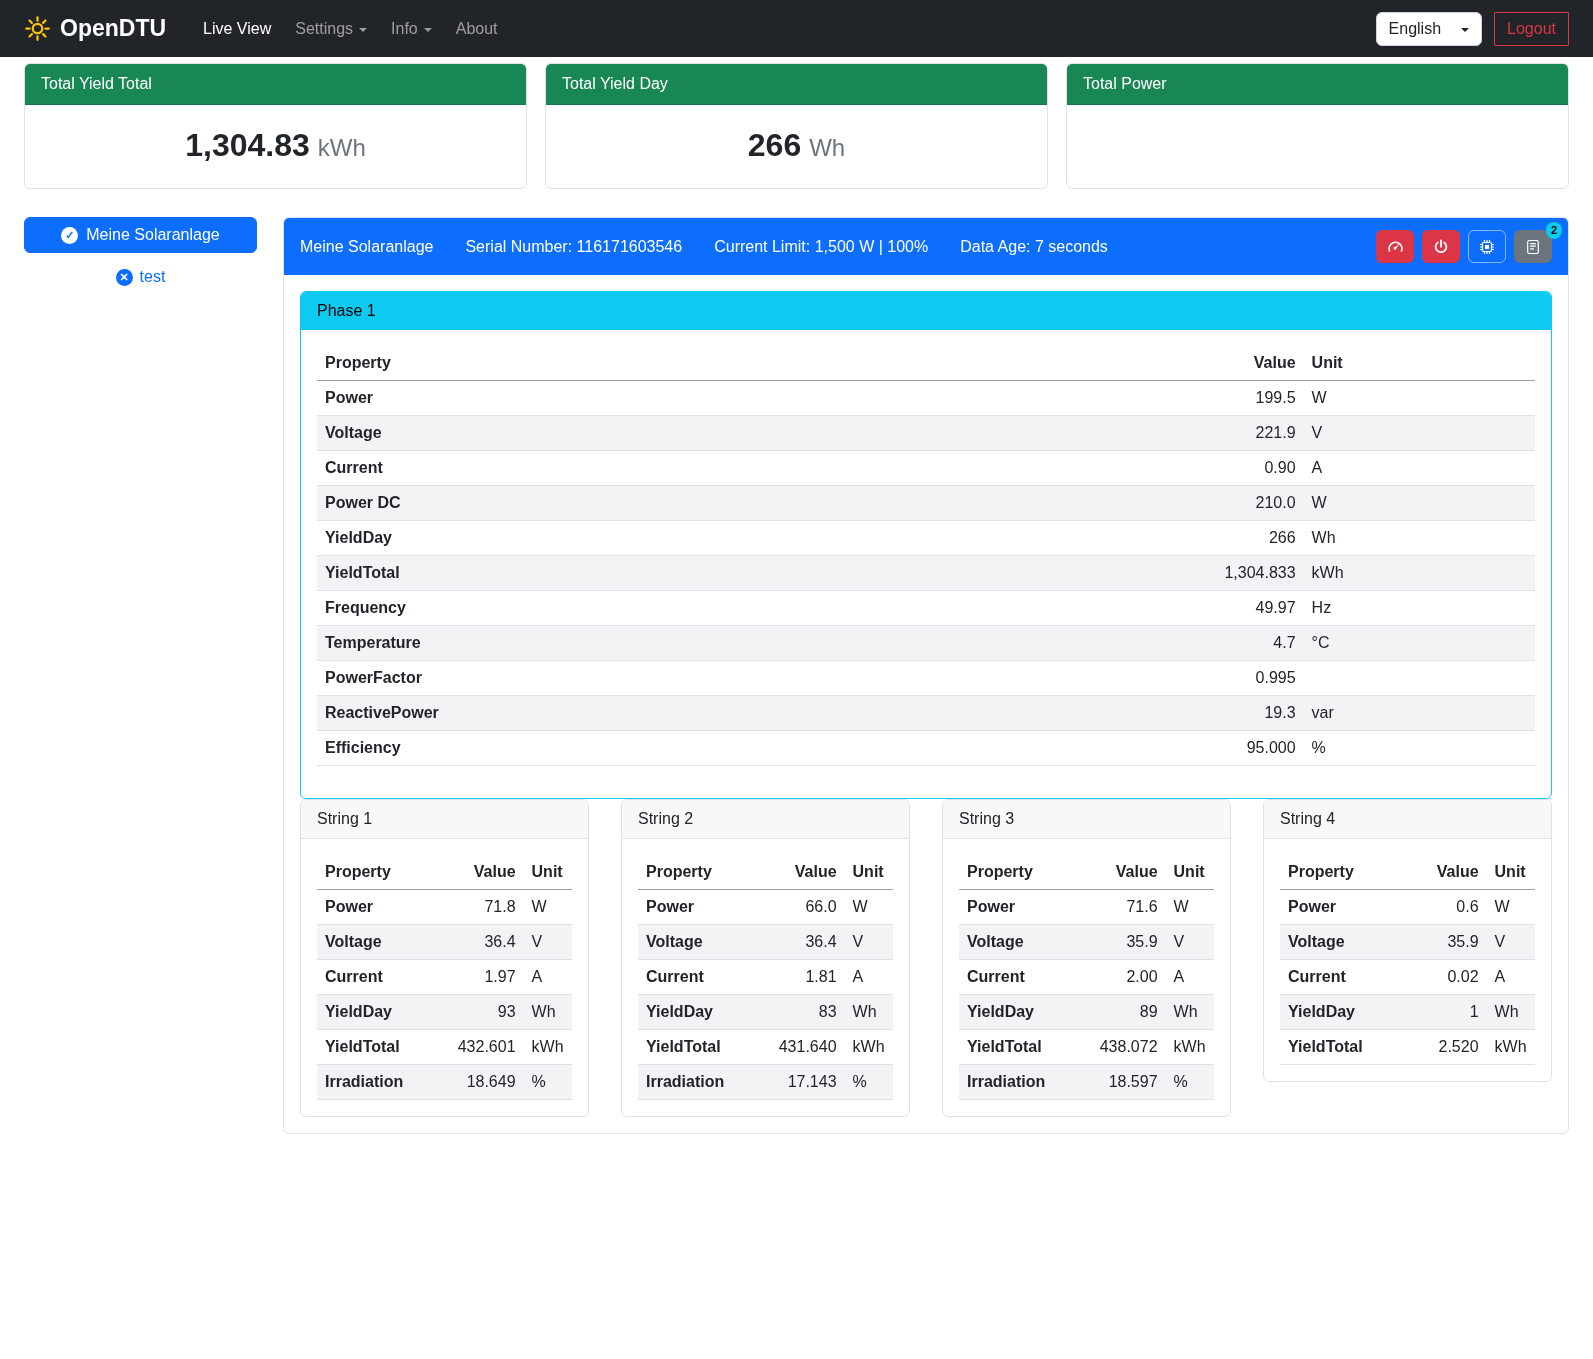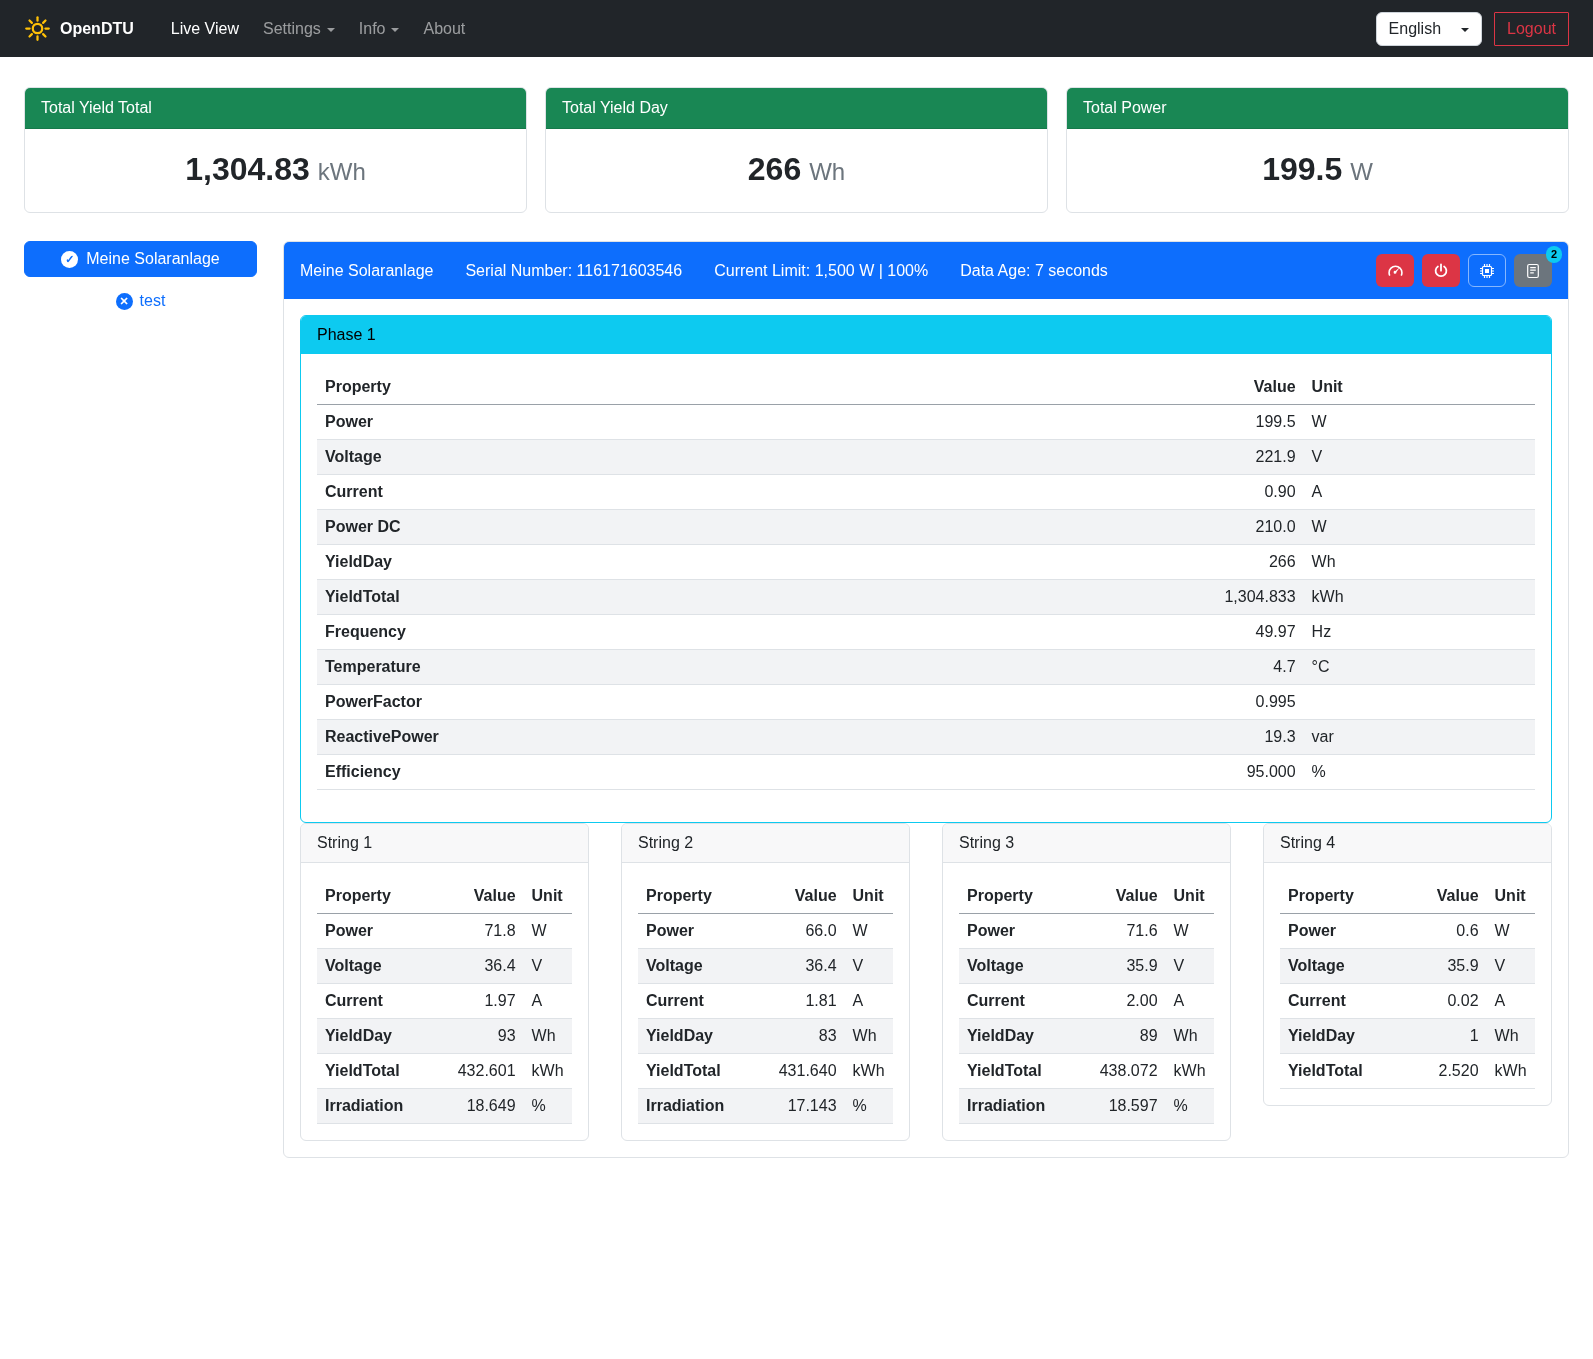--- a/index.html
+++ b/index.html
@@ -15,21 +15,21 @@
   .navbar {
     background: #212529;
     height: 57px;
     display: flex;
     align-items: center;
     padding: 0 24px;
     gap: 10px;
   }
   .brand {
     display: flex; align-items: center; gap: 9px;
-    color: #fff; font-size: 16px; font-weight: 700;
+    color: #fff; font-size: 23px; font-weight: 700;
     margin-right: 18px; cursor: pointer; white-space: nowrap;
   }
   .nav-links { display: flex; list-style: none; align-items: center; gap: 6px; flex: 1; }
   .nav-link {
     color: rgba(255,255,255,.55);
     padding: 8px 9px; cursor: pointer;
     display: flex; align-items: center; gap: 6px; white-space: nowrap;
   }
   .nav-link.active { color: #fff; }
   .caret {
@@ -48,21 +48,21 @@
     background: transparent; color: #dc3545;
     border: 1px solid #dc3545; border-radius: 1px;
     padding: 7px 12px; font-size: 16px; font-family: inherit; cursor: pointer;
   }
 
   
   .page { padding: 6px 24px 40px; }
   .page-title { font-size: 40px; font-weight: 700; margin: 14px 0 22px; }
 
   
-  .summary-row { display: grid; grid-template-columns: repeat(3, 1fr); gap: 18px; margin-bottom: 28px; margin-top: 24px; }
+  .summary-row { display: grid; grid-template-columns: repeat(3, 1fr); gap: 18px; margin-bottom: 28px; }
   .card { background: #fff; border: 1px solid #dee2e6; border-radius: 6px; }
   .summary-header {
     background: #198754; color: #fff;
     padding: 11px 16px; border-radius: 5px 5px 0 0;
     border-bottom: 1px solid rgba(0,0,0,.1);
   }
   .summary-body { text-align: center; padding: 22px 16px 24px; }
   .summary-value { font-size: 32px; font-weight: 700; }
   .summary-unit { font-size: 24px; color: #6c757d; margin-left: 8px; font-weight: 400; }
 
@@ -202,23 +202,20 @@
       </div>
     </div>
     <div class="card">
       <div class="summary-header">Total Yield Day</div>
       <div class="summary-body">
         <span class="summary-value">266</span><span class="summary-unit">Wh</span>
       </div>
     </div>
     <div class="card">
       <div class="summary-header">Total Power</div>
-      <div class="summary-body">
-        <span class="summary-value">199.5</span><span class="summary-unit">W</span>
-      </div>
     </div>
   </div>
 
   <div class="content-row">
 
     <div class="sidebar">
       <button class="inverter-select-btn">
         <span class="circle-icon check-circle">✓</span>
         <span>Meine Solaranlage</span>
       </button>

